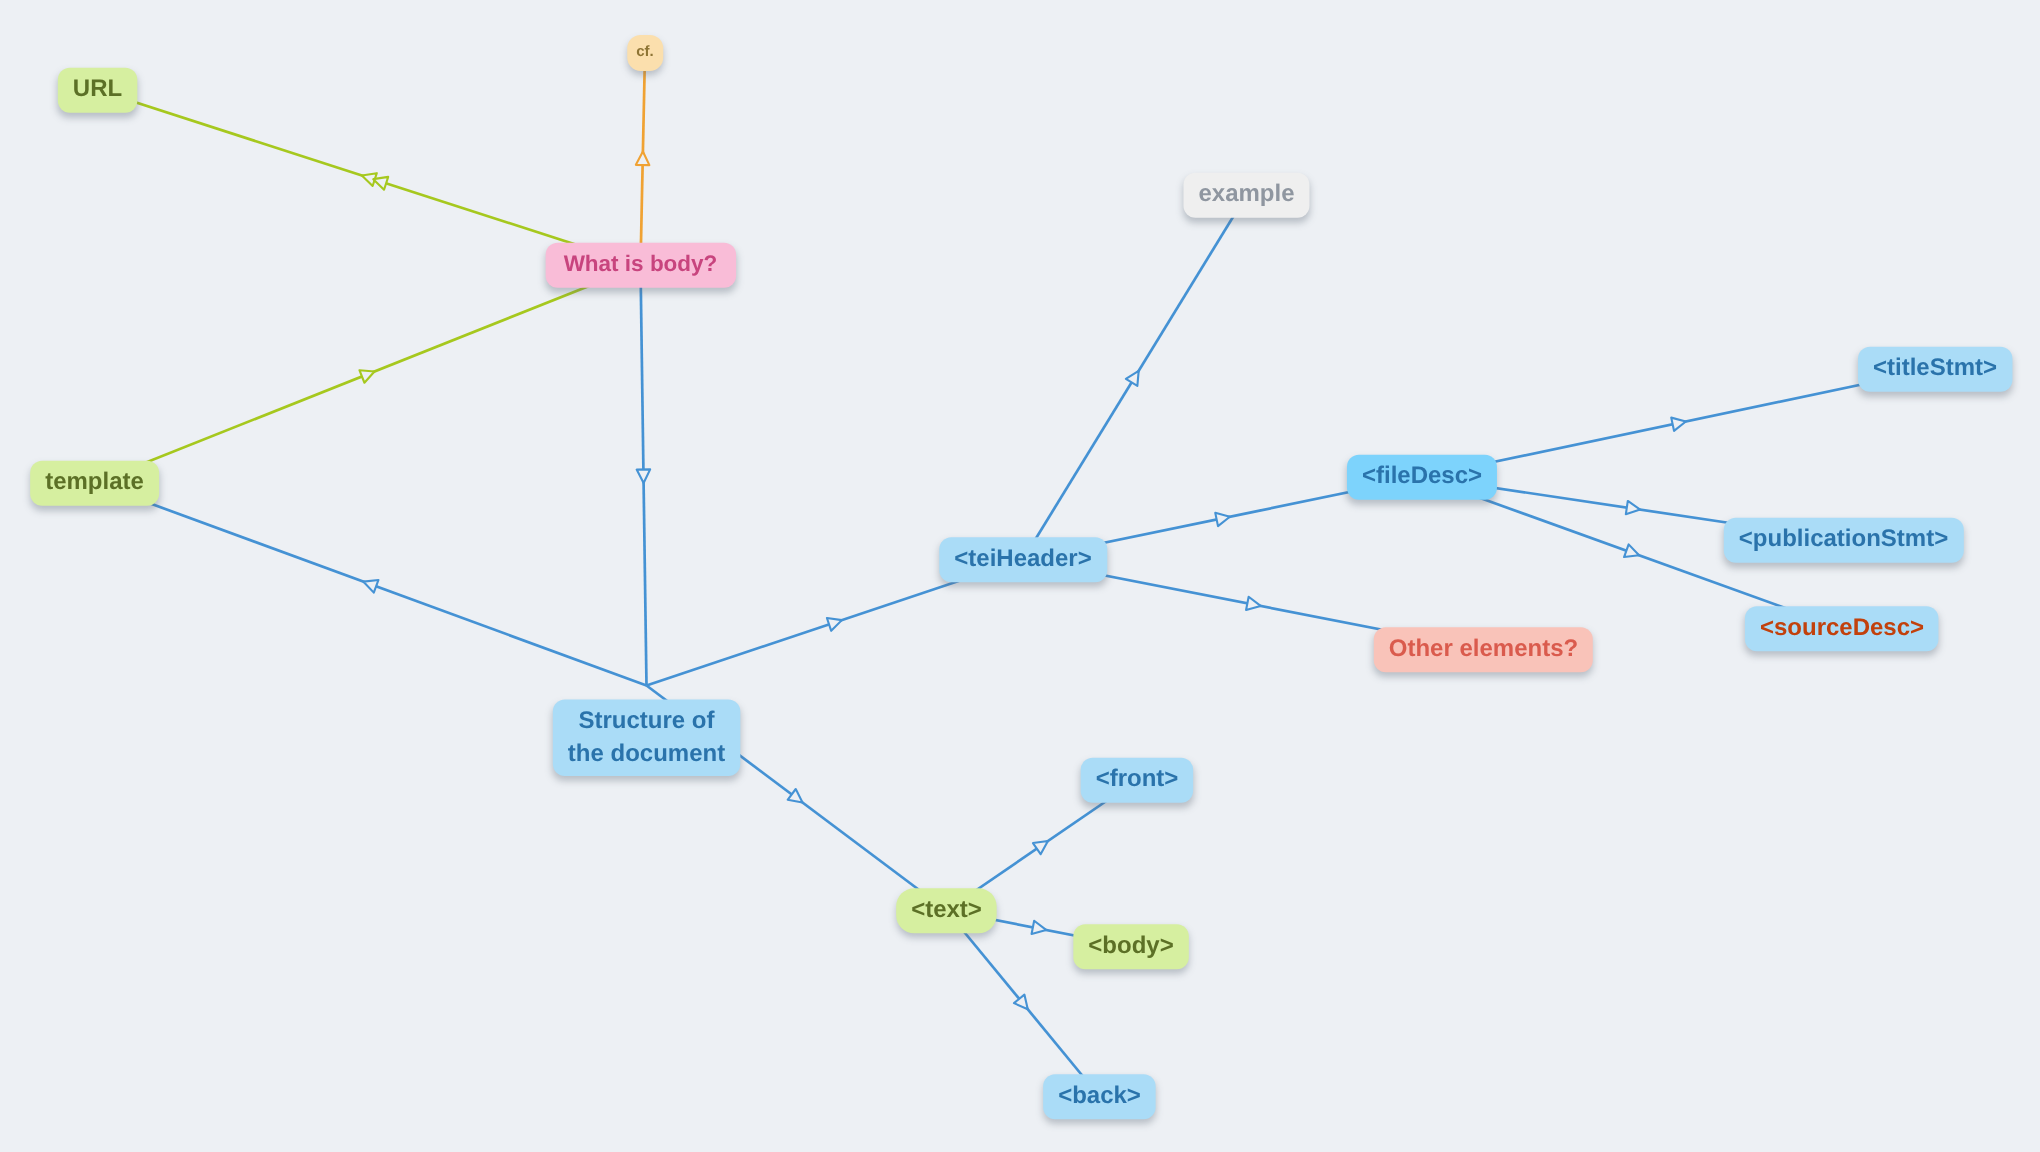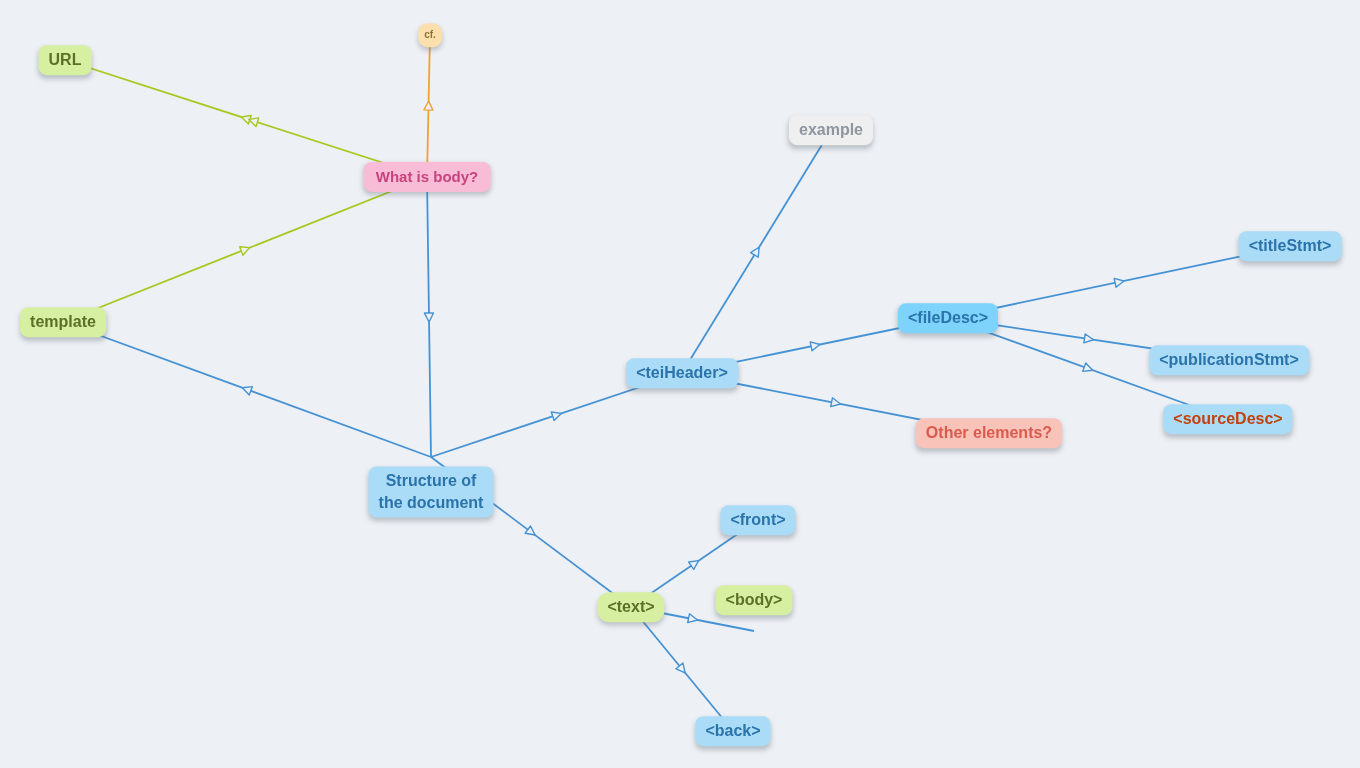--- a/index.html
+++ b/index.html
@@ -125,16 +125,16 @@
       <div class="node" style="left: 948px; top: 318px; background: #7dd3fc; color: rgb(42, 115, 171);">&lt;fileDesc&gt;</div>
       <div class="node" style="left: 1229px; top: 360px; background: rgb(170, 220, 247); color: rgb(42, 115, 171);">&lt;publicationStmt&gt;</div>
       <div class="node" style="left: 1228px; top: 419px; background: rgb(170, 220, 247); color: #c2410c;">&lt;sourceDesc&gt;</div>
       <div class="node" style="left: 682px; top: 373px; background: rgb(170, 220, 247); color: rgb(42, 115, 171);">&lt;teiHeader&gt;</div>
       <div class="node" style="left: 989px; top: 433px; background: rgb(249, 195, 185); color: rgb(218, 91, 77);">Other elements?</div>
       <div class="node" style="left: 63px; top: 322px; background: rgb(214, 239, 160); color: rgb(92, 112, 38);">template</div>
       <div class="node" style="left: 431px; top: 457px; background: rgb(170, 220, 247); color: rgb(42, 115, 171); margin-top: 35px;">Structure of
 the document</div>
       <div class="node" style="left: 758px; top: 520px; background: rgb(170, 220, 247); color: rgb(42, 115, 171); text-align: right;">&lt;front&gt;</div>
       <div class="node" style="left: 631px; top: 607px; background: rgb(214, 239, 160); color: rgb(92, 112, 38); border-radius: 12px;">&lt;text&gt;</div>
-      <div class="node" style="left: 754px; top: 600px; background: rgb(214, 239, 160); color: rgb(92, 112, 38);">&lt;body&gt;</div>
+      <div class="node" style="left: 754px; top: 631px; background: rgb(214, 239, 160); color: rgb(92, 112, 38);">&lt;body&gt;</div>
       <div class="node" style="left: 733px; top: 731px; background: rgb(170, 220, 247); color: rgb(42, 115, 171);">&lt;back&gt;</div>
     </div>
 </div>
 
 </body></html>

